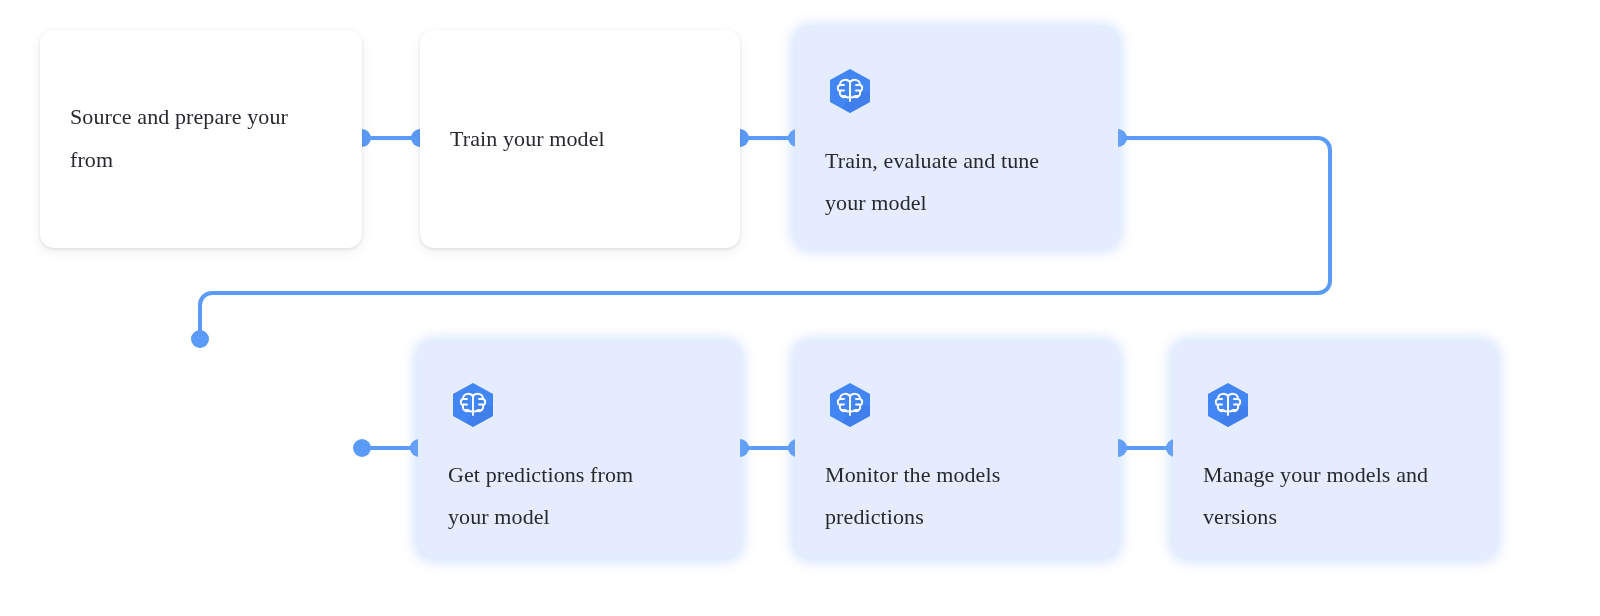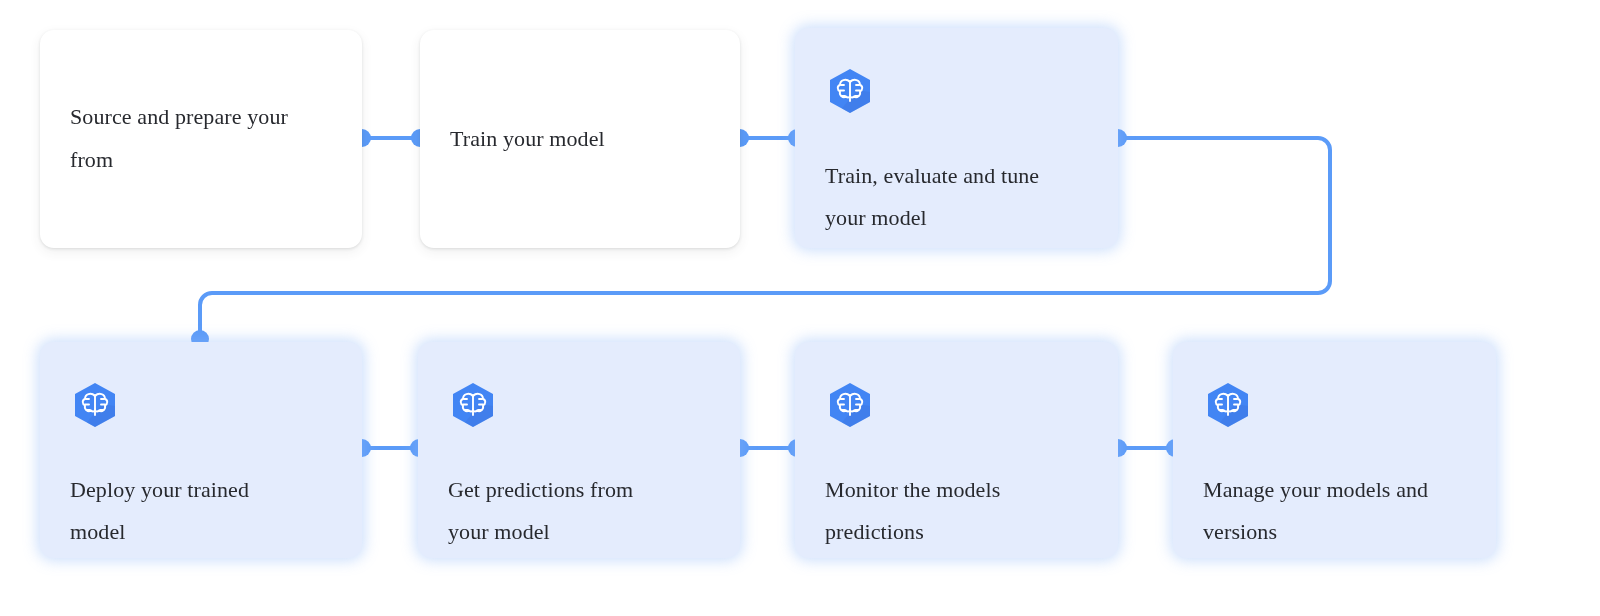--- a/index.html
+++ b/index.html
@@ -25,21 +25,21 @@
   }
   .card.hl {
     background: #e4ecfd;
     box-shadow: 0 0 14px 3px rgba(138,180,248,0.42);
   }
   .card-inner {
     position: absolute;
     left: 30px; right: 22px; top: 0; bottom: 0;
     display: flex; flex-direction: column; justify-content: center;
   }
-  .card.hl .card-inner { justify-content: flex-start; padding-top: 38px; gap: 15px; }
+  .card.hl .card-inner { justify-content: flex-start; padding-top: 38px; }
 
   .card-icon { width: 50px; height: 50px; display: block; margin-bottom: 24px; }
 
   .card-label {
     font-size: 22px;
     line-height: 1.9;
     color: #27292e;
     letter-spacing: .1px;
     max-width: 230px;
   }
@@ -115,40 +115,20 @@
             <path d="M20,30 h-3.5"></path>
           <path d="M31,19 h3"></path>
             <path d="M31,24.5 h4"></path>
             <path d="M30,30 h3.5"></path>
         </g>
       </svg>
       <div class="card-label">Train, evaluate and tune your model</div>
     </div>
   </div>
 
-  <div class="card hl" style="left:40px;   top:342px; width:322px; height:216px;">
-    <div class="card-inner">
-      <svg class="card-icon" viewBox="0 0 50 50">
-        <polygon points="25,3 45,14 45,36 25,47 5,36 5,14" fill="#4285f4"></polygon>
-        <polygon points="45,26 45,36 25,47 17,42.5 32,24" fill="#3b73db" opacity="0.35"></polygon>
-        <g fill="none" stroke="#ffffff" stroke-width="1.9" stroke-linecap="round" stroke-linejoin="round">
-          <path d="M25,15 v20"></path>
-          <path d="M25,16 c-4,-4 -10,-2 -10,3 c-3,1 -3,5 0,6.5 c-1,4 3,7 6,5 c1.6,1.6 4,1.2 4,-1"></path>
-          <path d="M25,16 c4,-4 10,-2 10,3 c3,1 3,5 0,6.5 c1,4 -3,7 -6,5 c-1.6,1.6 -4,1.2 -4,-1"></path>
-          <path d="M19,19 h-3"></path>
-            <path d="M19,24.5 h-4"></path>
-            <path d="M20,30 h-3.5"></path>
-          <path d="M31,19 h3"></path>
-            <path d="M31,24.5 h4"></path>
-            <path d="M30,30 h3.5"></path>
-        </g>
-      </svg>
-      <div class="card-label">Deploy your trained model</div>
-    </div>
-  </div>
 
   <div class="card hl" style="left:418px;  top:342px; width:322px; height:216px;">
     <div class="card-inner">
       <svg class="card-icon" viewBox="0 0 50 50">
         <polygon points="25,3 45,14 45,36 25,47 5,36 5,14" fill="#4285f4"></polygon>
         <polygon points="45,26 45,36 25,47 17,42.5 32,24" fill="#3b73db" opacity="0.35"></polygon>
         <g fill="none" stroke="#ffffff" stroke-width="1.9" stroke-linecap="round" stroke-linejoin="round">
           <path d="M25,15 v20"></path>
           <path d="M25,16 c-4,-4 -10,-2 -10,3 c-3,1 -3,5 0,6.5 c-1,4 3,7 6,5 c1.6,1.6 4,1.2 4,-1"></path>
           <path d="M25,16 c4,-4 10,-2 10,3 c3,1 3,5 0,6.5 c1,4 -3,7 -6,5 c-1.6,1.6 -4,1.2 -4,-1"></path>

